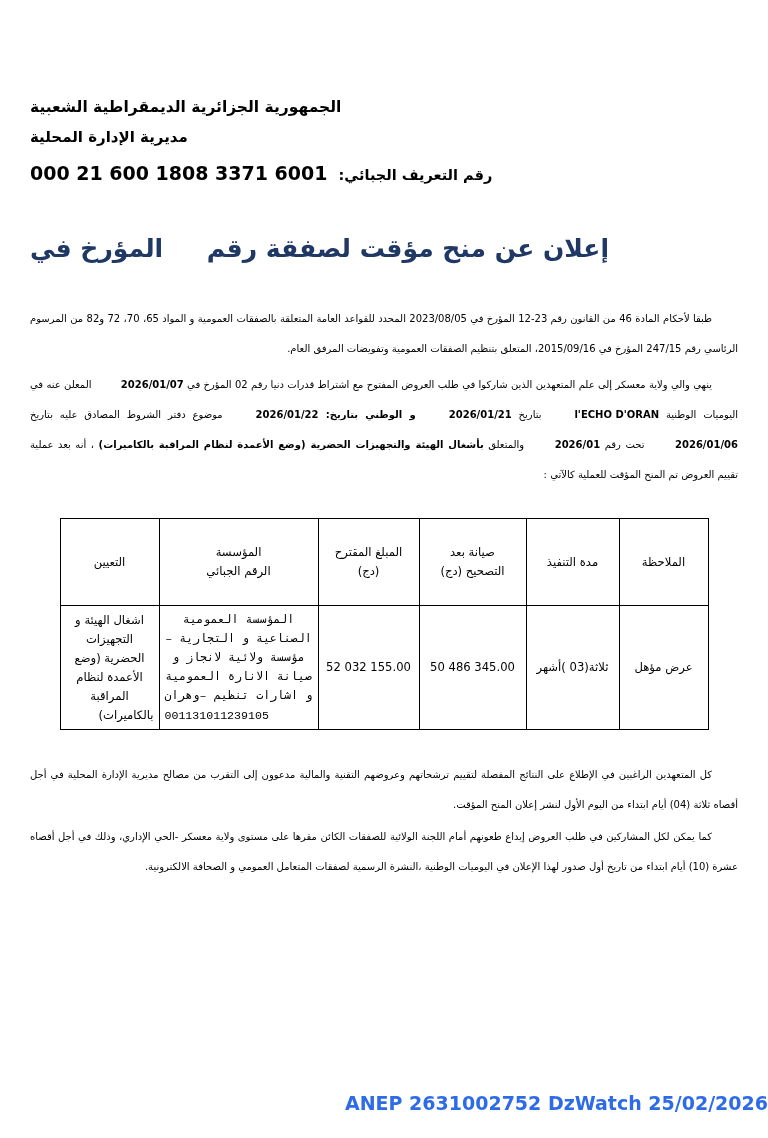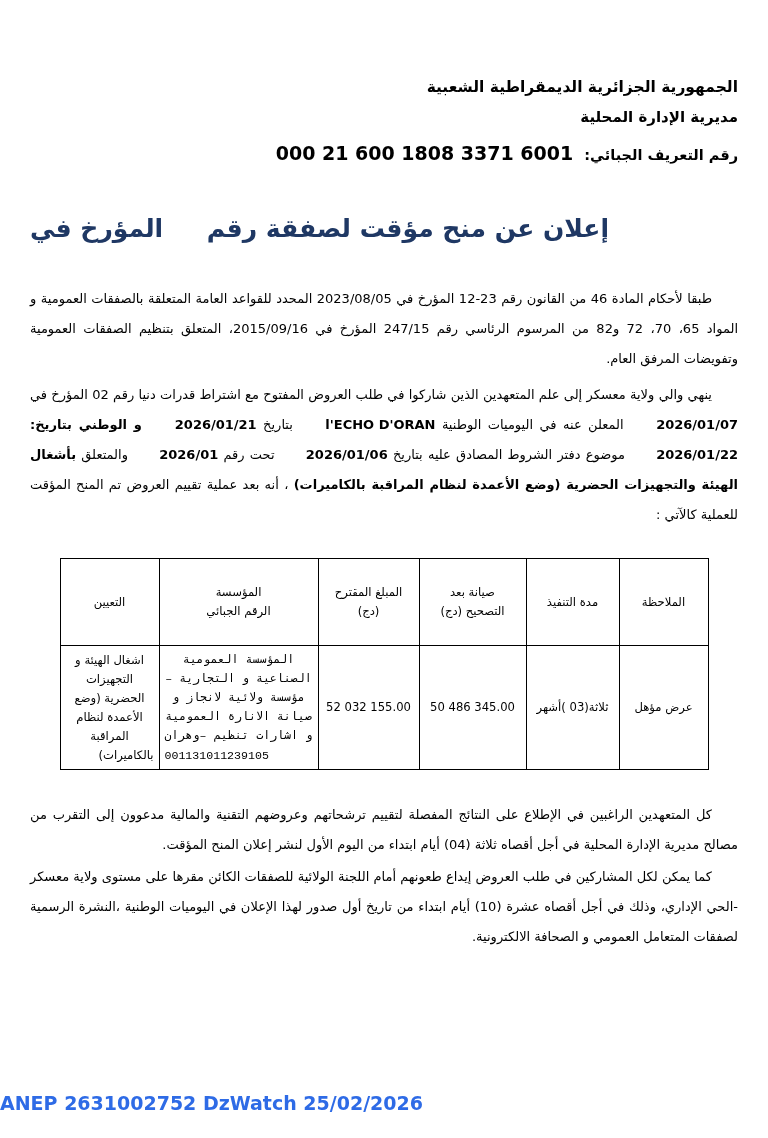--- a/index.html
+++ b/index.html
@@ -20,22 +20,22 @@
     width: 768px;
     height: 1138px;
     box-sizing: border-box;
     padding: 0 30px;
     position: relative;
     display: block;
   }
 
   
   .header {
-    text-align: right;
-    padding-top: 72px;
+    text-align: left;
+    padding-top: 92px;
   }
   .header .line {
     font-weight: bold;
     font-size: 15.5px;
     line-height: 30px;
     letter-spacing: 0px;
     color: #000;
   }
   .header .line.l2 { font-size: 15.5px; }
   .header .line.l3 { font-size: 15px; }
@@ -61,21 +61,21 @@
     font-weight: bold;
     font-size: 25px;
     line-height: 34px;
     margin-top: 42px;
     letter-spacing: 1px;
     white-space: pre;
   }
 
   
   .para {
-    font-size: 13px;
+    font-size: 10px;
     line-height: 30px;
     text-align: justify;
     text-align-last: right;
     direction: rtl;
     margin: 0;
     padding: 0;
   }
   .para.first { margin-top: 38px; text-indent: 26px; }
   .para.second { margin-top: 6px; text-indent: 26px; }
   .para b, .para .bold { font-weight: bold; }
@@ -137,21 +137,21 @@
   
   .para.third { margin-top: 30px; text-indent: 26px; }
   .para.fourth { margin-top: 2px; text-indent: 26px; }
 
   
   .footer {
     position: absolute;
     left: 0;
     right: 0;
     top: 1092px;
-    text-align: left;
+    text-align: right;
     color: #2E6BE6;
     font-weight: bold;
     font-size: 19px;
     direction: ltr;
   }
 </style>
 </head>
 <body>
 
 <div class="page">

